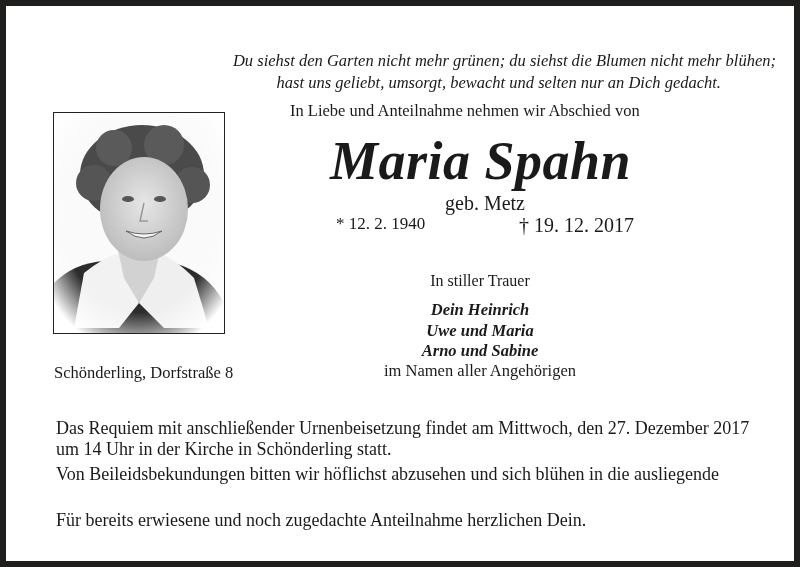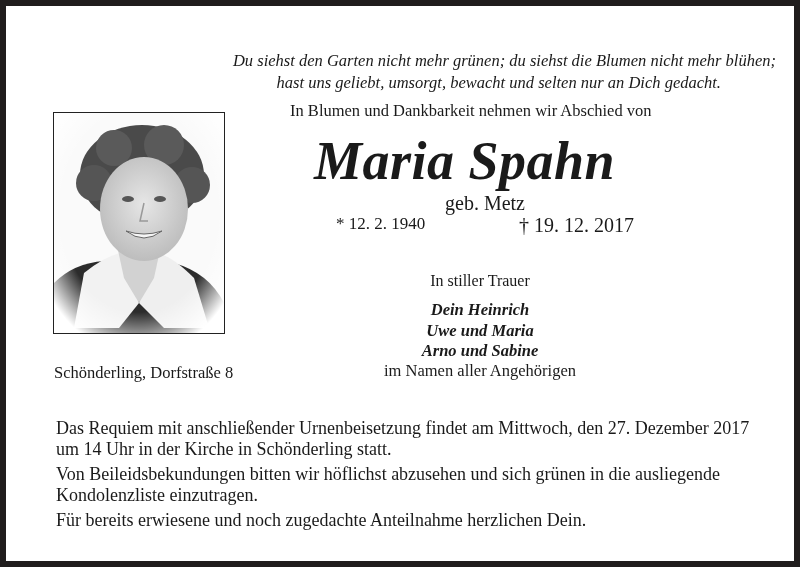--- a/index.html
+++ b/index.html
@@ -22,21 +22,21 @@
     left: 0; width: 100%;
     font-style: italic;
     font-size: 16.5px;
     line-height: 22px;
     text-align: right;
   }
   .poem .line1 { position: absolute; right: 18px; top: 44px; }
   .poem .line2 { position: absolute; right: 73px; top: 66px; }
   .intro { left: 284px; top: 95px; font-size: 16.5px; }
   .name {
-    left: 308px; top: 124px;
+    left: 324px; top: 124px;
     font-size: 54px; font-weight: bold; font-style: italic;
     letter-spacing: 0.5px;
   }
   .nee { left: 439px; top: 186px; font-size: 20px; }
   .born { left: 330px; top: 208px; font-size: 17px; }
   .died { left: 513px; top: 208px; font-size: 20px; }
 
   .photo {
     position: absolute;
     left: 47px; top: 106px;
@@ -55,21 +55,21 @@
 </head>
 <body>
 
 <div class="page">
 
   <div class="abs poem">
     <span class="line1">Du siehst den Garten nicht mehr grünen; du siehst die Blumen nicht mehr blühen;</span>
     <span class="line2">hast uns geliebt, umsorgt, bewacht und selten nur an Dich gedacht.</span>
   </div>
 
-  <div class="abs intro">In Blumen und Dankbarkeit nehmen wir Abschied von</div>
+  <div class="abs intro">In Liebe und Anteilnahme nehmen wir Abschied von</div>
 
   <div class="abs name">Maria Spahn</div>
   <div class="abs nee">geb. Metz</div>
   <div class="abs born">* 12. 2. 1940</div>
   <div class="abs died">† 19. 12. 2017</div>
 
   <div class="photo">
     <svg width="170" height="220" viewBox="0 0 170 220">
       <defs>
         <radialGradient id="vig" cx="50%" cy="45%" r="65%">
@@ -119,21 +119,20 @@
   </div>
 
   <div class="abs behalf centered">im Namen aller Angehörigen</div>
 
   <div class="abs para" style="top:412px;">
     <div>Das Requiem mit anschließender Urnenbeisetzung findet am Mittwoch, den 27. Dezember 2017</div>
     <div>um 14 Uhr in der Kirche in Schönderling statt.</div>
   </div>
 
   <div class="abs para" style="top:458px;">
-    <div>Von Beileidsbekundungen bitten wir höflichst abzusehen und sich grünen in die ausliegende</div>
-    <div>Kondolenzliste einzutragen.</div>
+    <div>Von Beileidsbekundungen bitten wir höflichst abzusehen und sich blühen in die ausliegende</div>
   </div>
 
   <div class="abs para" style="top:504px;">
     <div>Für bereits erwiesene und noch zugedachte Anteilnahme herzlichen Dein.</div>
   </div>
 
 </div>
 
 </body></html>

